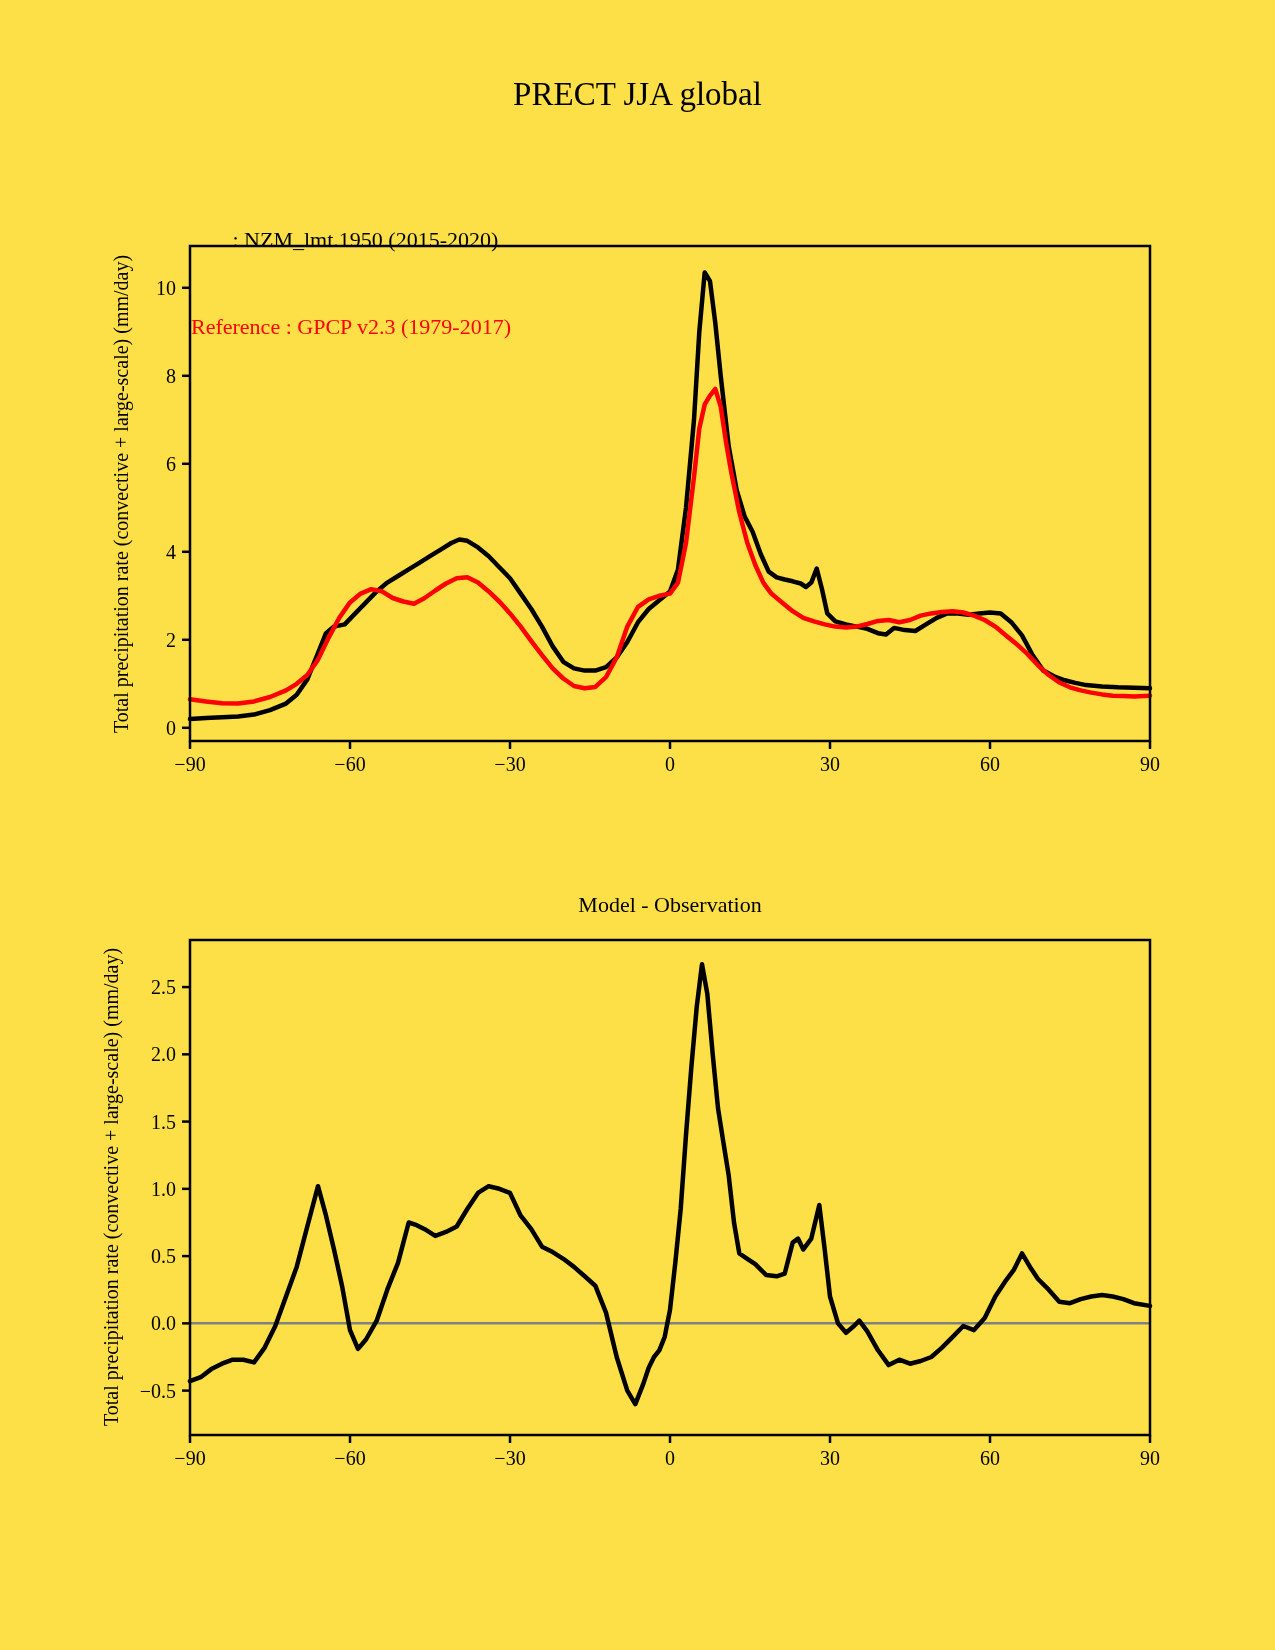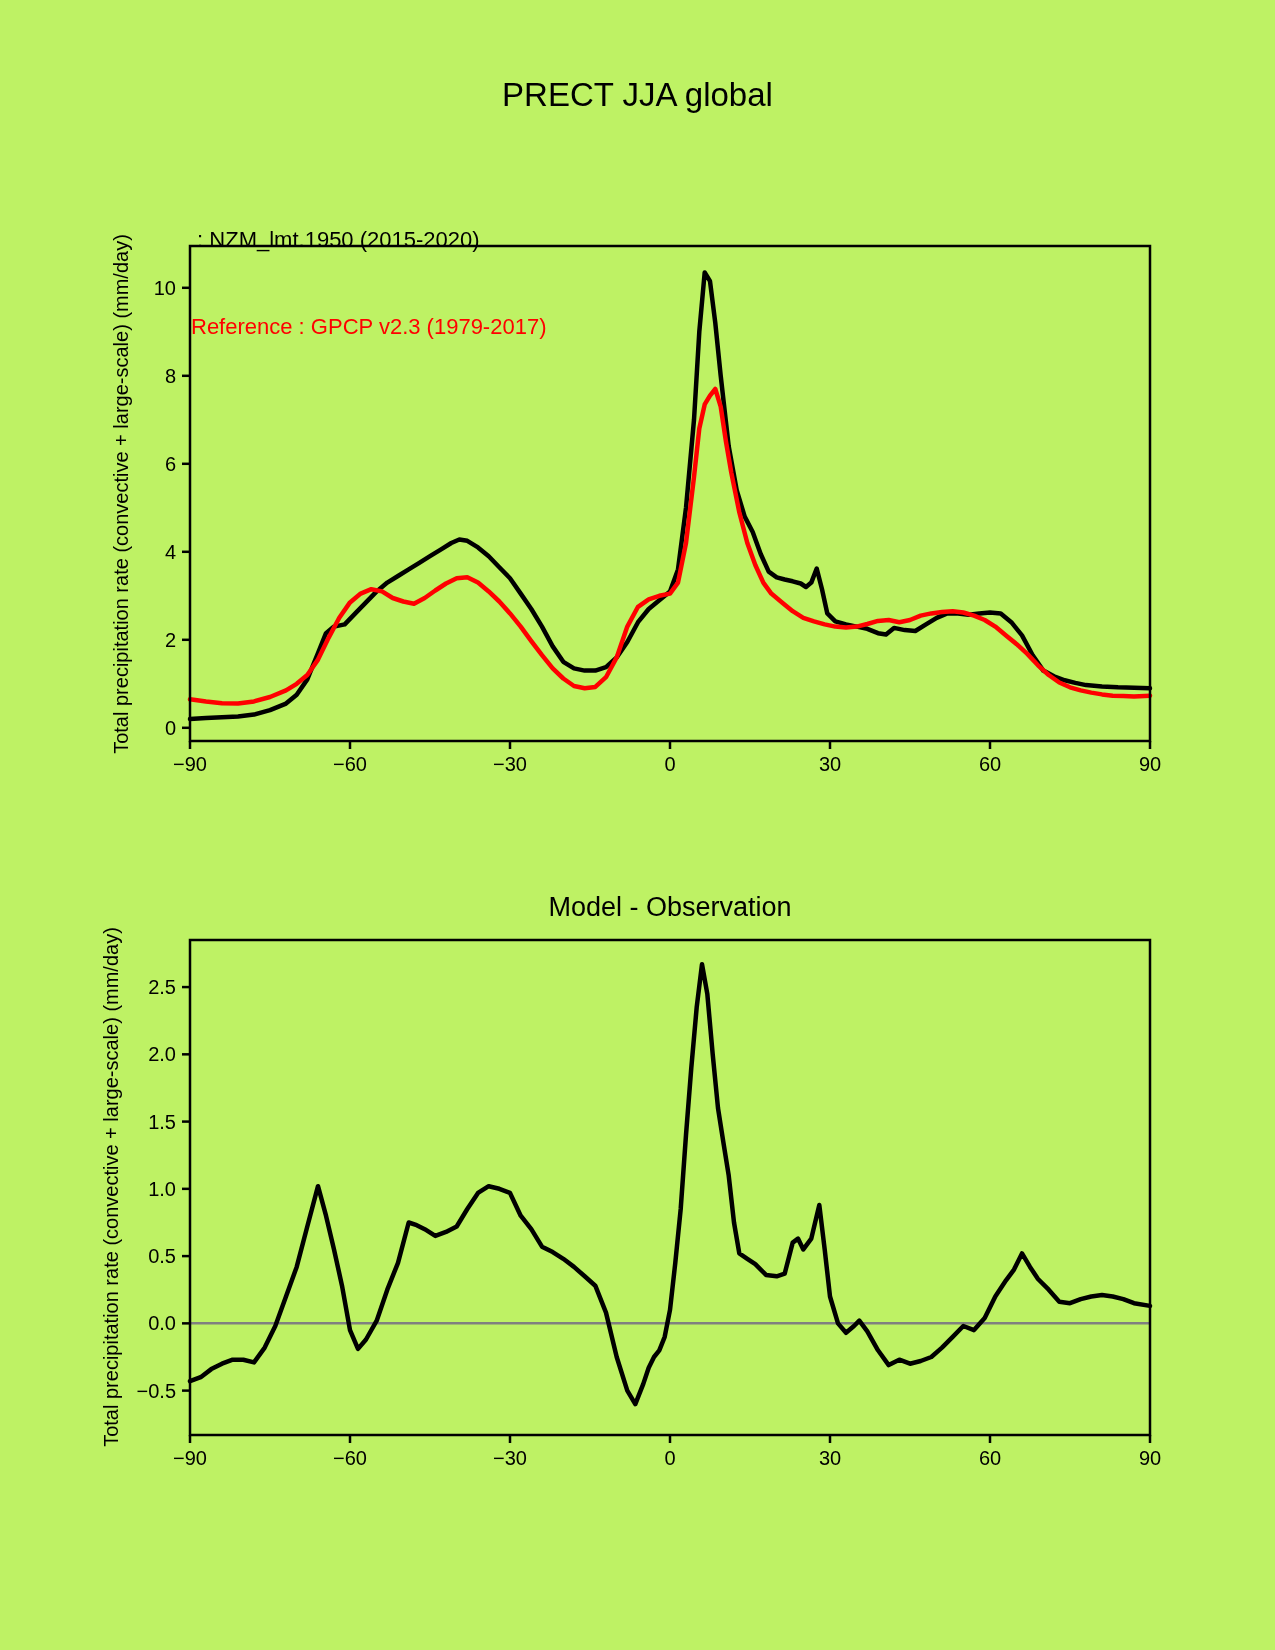--- a/index.html
+++ b/index.html
@@ -1,33 +1,33 @@
 <!DOCTYPE html>
 <html><head>
 <meta charset="utf-8">
 <style>
   html,body { margin:0; padding:0; background:#ffffff; }
   .page {
-    position:relative; width:1275px; height:1650px; background:#bef264;
-    font-family:Liberation Sans, sans-serif; color:#000;
+    position:relative; width:1275px; height:1650px; background:#fde047;
+    font-family:Liberation Serif, serif; color:#000;
     overflow:hidden;
   }
   .fig-title {
     position:absolute; top:76px; left:0; width:1275px;
     text-align:center; font-size:33px; color:#000000; white-space:pre;
   }
   .legend {
     position:absolute; left:191px; top:167px; font-size:22px; line-height:29px;
     white-space:pre;
   }
-  .legend-model { color:#000000; }
+  .legend-model { color:#000000;margin-left:36px; }
   .legend-ref   { color:#ff0000;text-align:center; }
   .subplot-title {
     position:absolute; left:190px; width:960px; top:892px;
-    text-align:center; font-size:27px; color:#000000; white-space:pre;
+    text-align:center; font-size:22px; color:#000000; white-space:pre;
   }
   .ylabel {
     position:absolute; font-size:20px; white-space:nowrap;
     transform:translate(-50%,-50%) rotate(-90deg); transform-origin:center;
   }
   .ylabel-top    { left:121px; top:494px; }
   .ylabel-bottom { left:111px; top:1187px; }
   svg { position:absolute; left:0; top:0; }
 </style>
 </head>

